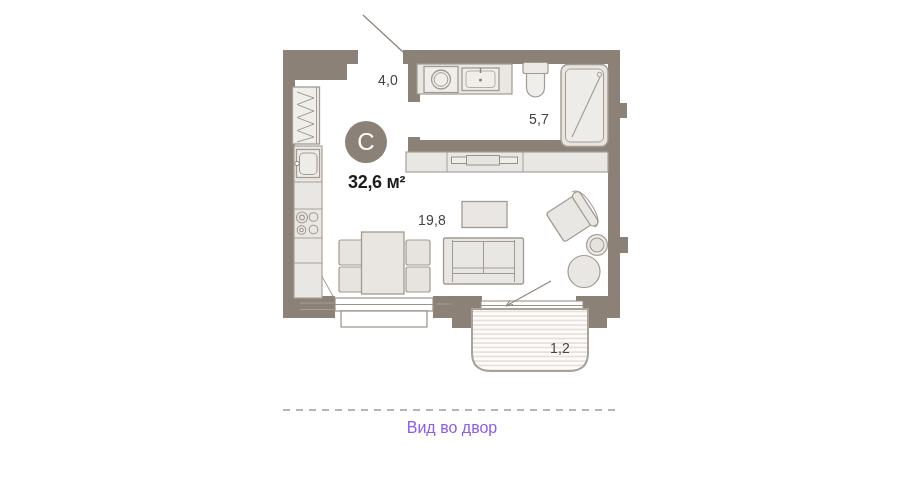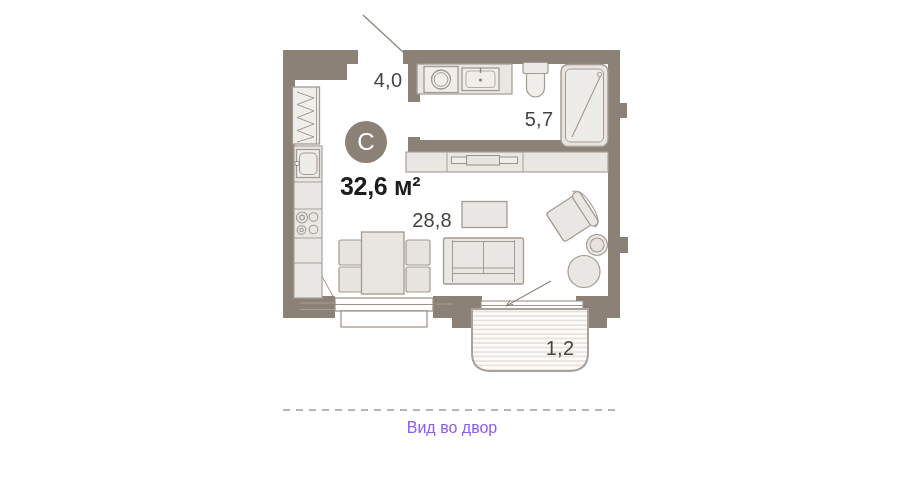--- a/index.html
+++ b/index.html
@@ -3,31 +3,31 @@
 <meta charset="utf-8">
 <style>
   html,body{margin:0;padding:0;background:#ffffff;}
   .canvas{
     position:relative;width:900px;height:479px;background:#ffffff;
     font-family:"Liberation Sans", sans-serif;overflow:hidden;
   }
   .plan-svg{position:absolute;left:0;top:0;}
   .room-label{
     position:absolute;transform:translate(-50%,-50%);
-    font-size:20px;color:#47443f;letter-spacing:0.2px;white-space:nowrap;
+    font-size:14px;color:#47443f;letter-spacing:0.2px;white-space:nowrap;
   }
   .type-badge{
     position:absolute;left:345px;top:121px;width:42px;height:42px;
     background:#8b8177;border-radius:50%;color:#ffffff;
     display:flex;align-items:center;justify-content:center;
     font-size:24px;line-height:1;
   }
   .total-area{
-    position:absolute;left:340px;top:172px;
-    font-size:25px;font-weight:bold;color:#1d1c1a;letter-spacing:-0.3px;
+    position:absolute;left:348px;top:172px;
+    font-size:18px;font-weight:bold;color:#1d1c1a;letter-spacing:-0.3px;
     white-space:nowrap;
   }
   .view-divider{
     position:absolute;left:283px;top:409px;width:338px;height:2px;
     background:repeating-linear-gradient(90deg,#b6b5b3 0 7px,transparent 7px 13px);
   }
   .view-caption{
     position:absolute;left:452px;top:419px;transform:translateX(-50%);
     font-size:16px;color:#8b5cf6;white-space:nowrap;
   }
@@ -192,21 +192,21 @@
   </svg>
 
   <div class="type-badge">С</div>
 
   <div class="total-area">32,6 м²</div>
 
   <span class="room-label" style="left:388px;top:80px">4,0</span>
 
   <span class="room-label" style="left:539px;top:119px">5,7</span>
 
-  <span class="room-label" style="left:432px;top:220px">28,8</span>
+  <span class="room-label" style="left:432px;top:220px">19,8</span>
 
   <span class="room-label" style="left:560px;top:348px">1,2</span>
 
   <div class="view-divider"></div>
 
   <div class="view-caption">Вид во двор</div>
 
 </div>
 
 </body></html>

